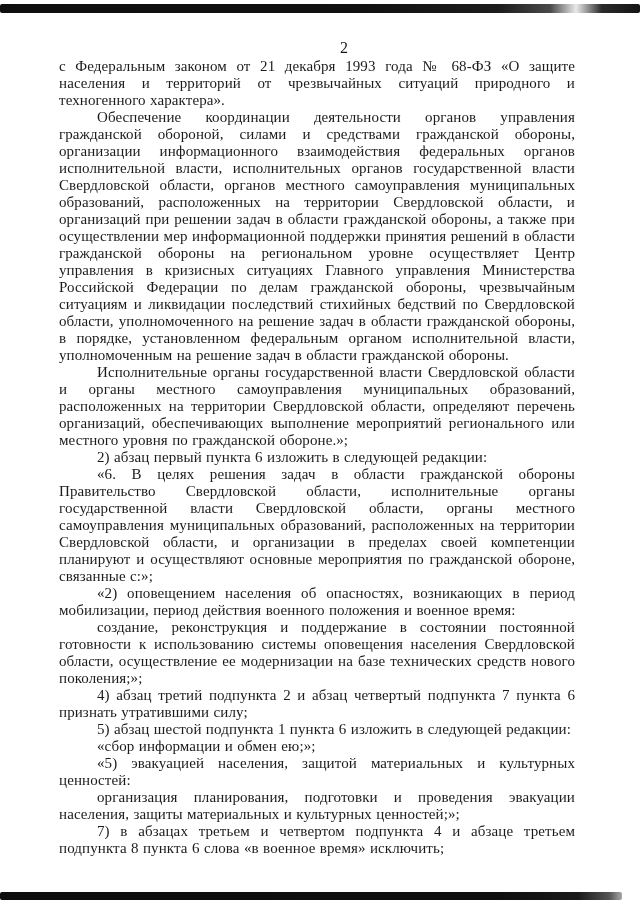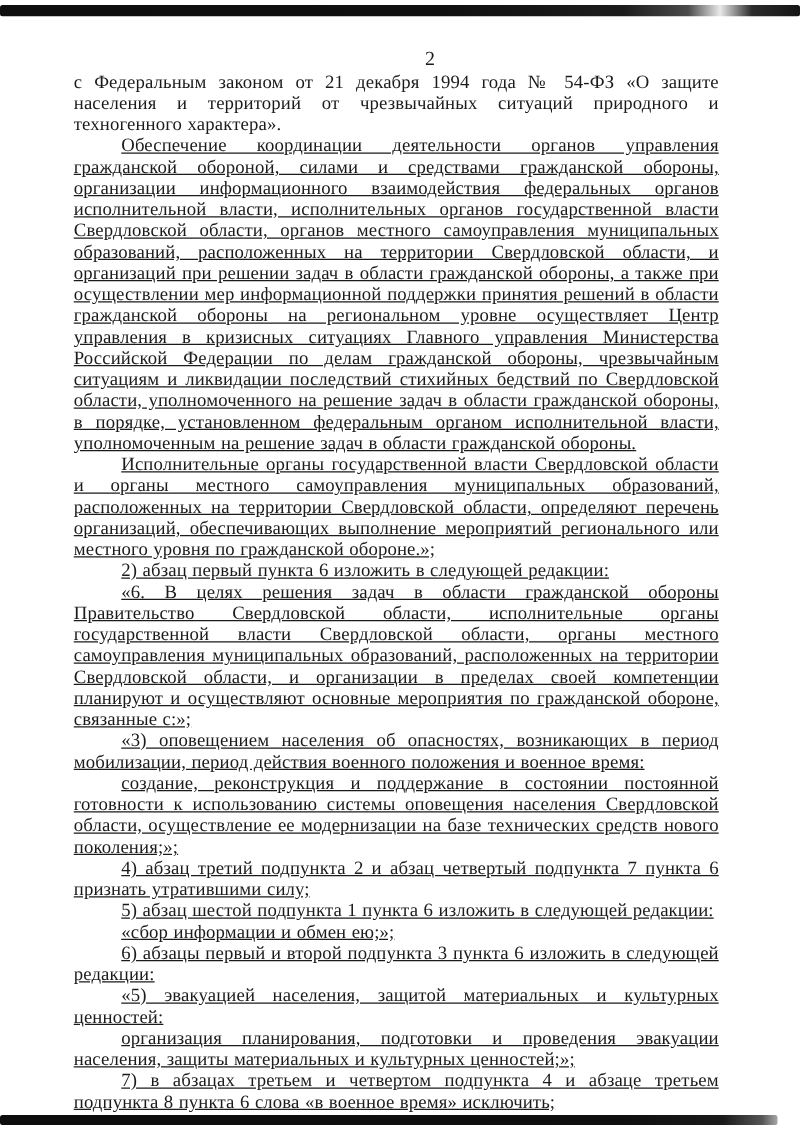--- a/index.html
+++ b/index.html
@@ -56,39 +56,37 @@
   .para {
     margin: 0;
     font-size: 15px;
     line-height: 17px;
     text-align: justify;
     letter-spacing: 0.1px;
     word-spacing: 0.5px;
   }
   .para.indent {
     text-indent: 38px;
-    text-decoration: underline;
   }
 </style>
 </head>
 <body>
 
 <div class="page">
   <div class="scan-top"></div>
   <div class="page-number">2</div>
   <div class="content">
-      <p class="para">с Федеральным законом от 21 декабря 1994 года № 54-ФЗ «О защите населения и территорий от чрезвычайных ситуаций природного и техногенного характера».</p>
+      <p class="para">с Федеральным законом от 21 декабря 1993 года № 68-ФЗ «О защите населения и территорий от чрезвычайных ситуаций природного и техногенного характера».</p>
       <p class="para indent">Обеспечение координации деятельности органов управления гражданской обороной, силами и средствами гражданской обороны, организации информационного взаимодействия федеральных органов исполнительной власти, исполнительных органов государственной власти Свердловской области, органов местного самоуправления муниципальных образований, расположенных на территории Свердловской области, и организаций при решении задач в области гражданской обороны, а также при осуществлении мер информационной поддержки принятия решений в области гражданской обороны на региональном уровне осуществляет Центр управления в кризисных ситуациях Главного управления Министерства Российской Федерации по делам гражданской обороны, чрезвычайным ситуациям и ликвидации последствий стихийных бедствий по Свердловской области, уполномоченного на решение задач в области гражданской обороны, в порядке, установленном федеральным органом исполнительной власти, уполномоченным на решение задач в области гражданской обороны.</p>
       <p class="para indent">Исполнительные органы государственной власти Свердловской области и органы местного самоуправления муниципальных образований, расположенных на территории Свердловской области, определяют перечень организаций, обеспечивающих выполнение мероприятий регионального или местного уровня по гражданской обороне.»;</p>
       <p class="para indent">2) абзац первый пункта 6 изложить в следующей редакции:</p>
       <p class="para indent">«6. В целях решения задач в области гражданской обороны Правительство Свердловской области, исполнительные органы государственной власти Свердловской области, органы местного самоуправления муниципальных образований, расположенных на территории Свердловской области, и организации в пределах своей компетенции планируют и осуществляют основные мероприятия по гражданской обороне, связанные с:»;</p>
-      <p class="para indent">«3) оповещением населения об опасностях, возникающих в период мобилизации, период действия военного положения и военное время:</p>
+      <p class="para indent">«2) оповещением населения об опасностях, возникающих в период мобилизации, период действия военного положения и военное время:</p>
       <p class="para indent">создание, реконструкция и поддержание в состоянии постоянной готовности к использованию системы оповещения населения Свердловской области, осуществление ее модернизации на базе технических средств нового поколения;»;</p>
       <p class="para indent">4) абзац третий подпункта 2 и абзац четвертый подпункта 7 пункта 6 признать утратившими силу;</p>
       <p class="para indent">5) абзац шестой подпункта 1 пункта 6 изложить в следующей редакции:</p>
       <p class="para indent">«сбор информации и обмен ею;»;</p>
-      <p class="para indent">6) абзацы первый и второй подпункта 3 пункта 6 изложить в следующей редакции:</p>
       <p class="para indent">«5) эвакуацией населения, защитой материальных и культурных ценностей:</p>
       <p class="para indent">организация планирования, подготовки и проведения эвакуации населения, защиты материальных и культурных ценностей;»;</p>
       <p class="para indent">7) в абзацах третьем и четвертом подпункта 4 и абзаце третьем подпункта 8 пункта 6 слова «в военное время» исключить;</p>
     </div>
   <div class="scan-bottom"></div>
 </div>
 
 </body></html>

